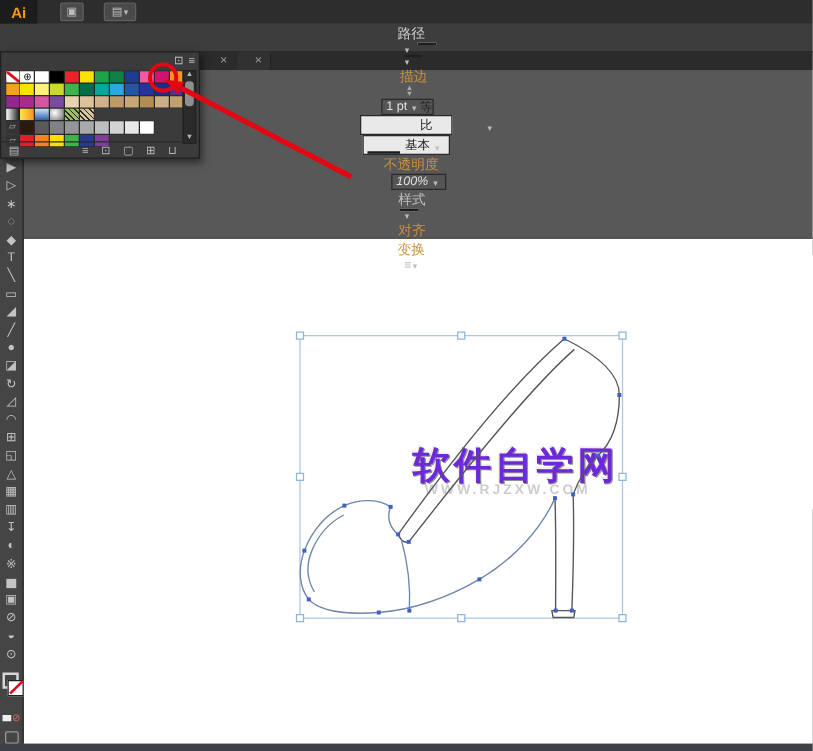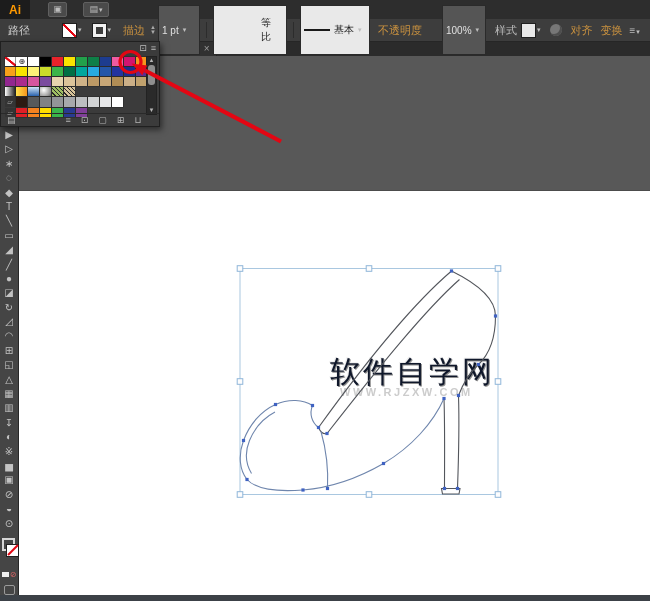--- a/index.html
+++ b/index.html
@@ -14,29 +14,29 @@
         display:flex;align-items:center;justify-content:center;}
   .menus{display:flex;margin-left:8px;}
   .menu-item{color:#c9c9c9;font-size:11px;padding:0 11px;line-height:19px;cursor:default;}
   .mb-icons{display:flex;margin-left:18px;gap:16px;align-items:center;}
   .mb-icon{width:17px;height:13px;background:#4a4a4a;border:1px solid #606060;color:#bdbdbd;
            font-size:9px;line-height:12px;text-align:center;border-radius:2px;}
   .dd{font-size:7px;color:#bdbdbd;margin-left:1px;}
 
   
   .controlbar{left:0;top:19px;width:650px;height:22px;background:#3d3d3d;border-bottom:1px solid #262626;
-              display:flex;align-items:center;z-index:10;font-size:11px;color:#cfcfcf;}
+              display:flex;align-items:center;z-index:10;font-size:11px;color:#cfcfcf;flex-direction:column;}
   .cb-label{white-space:nowrap;}
   .cb-orange{color:#c9913f;font-family:Liberation Serif, serif;}
   .cb-gray{color:#bdbdbd;}
   .swbox{width:13px;height:13px;position:relative;background:#fff;border:1px solid #1f1f1f;}
   .swbox.none{background:linear-gradient(to top right,transparent 43%,#e30613 45%,#e30613 55%,transparent 57%),#fff;}
   .swbox.stroke{background:#3d3d3d;box-shadow:inset 0 0 0 3px #f2f2f2;}
-  .combo{height:14px;background:#555;border:1px solid #2a2a2a;color:#e0e0e0;display:flex;align-items:center;
-         padding:17px 3px;font-size:10px;}
+  .combo{height:14px;background:#555;border:1px solid #2a2a2a;color:#e0e0e0;display:flex;align-items:flex-end;
+         padding:0 3px;font-size:10px;}
   .combo .dd{margin-left:4px;}
   .combo.light{background:#e9e9e9;color:#222;}
   .lineglyph{display:inline-block;width:26px;height:0;border-top:2px solid #1a1a1a;margin-right:4px;}
   .stepper{display:flex;flex-direction:column;justify-content:center;color:#aaa;font-size:6px;line-height:5px;}
   .vsep{width:1px;height:16px;background:#2c2c2c;margin:0 6px;}
   .circle-icon{width:12px;height:12px;border-radius:50%;background:#777;box-shadow:inset -2px -2px 0 #4e4e4e;}
   .panelicon{color:#bdbdbd;font-size:10px;}
 
   
   .toolbar{left:0;top:41px;width:18px;height:554px;background:#454545;border-right:1px solid #272727;z-index:5;}
@@ -52,22 +52,22 @@
 
   .tabbar{left:18px;top:41px;width:632px;height:15px;background:#2b2b2b;display:flex;align-items:center;z-index:4;}
   .stray-x{color:#9a9a9a;font-size:10px;margin-left:158px;}
   .doctab{display:flex;align-items:center;color:#ababab;font-size:10px;margin-left:8px;padding:0 6px;height:15px;
           background:#313131;border-right:1px solid #222;}
   .tab-x{margin-left:8px;color:#9a9a9a;}
 
   .canvas{left:18px;top:56px;width:632px;height:539px;background:#fff;z-index:1;}
   .paste{position:absolute;left:0;top:0;width:632px;height:134px;background:#585858;border-bottom:1px solid #4c4c4c;}
   .art-svg{position:absolute;left:0;top:0;width:632px;height:539px;}
-  .wm-title{position:absolute;left:312px;top:296px;font-size:30px;font-weight:normal;letter-spacing:3px;
-            color:#0f172a;text-shadow:1px 1px 0 #8f8f8f,-1px -1px 0 #efefef;}
+  .wm-title{position:absolute;left:312px;top:296px;font-size:30px;font-weight:bold;letter-spacing:3px;
+            color:#6d28d9;text-shadow:1px 1px 0 #8f8f8f,-1px -1px 0 #efefef;}
   .wm-url{position:absolute;left:322px;top:330px;font-size:11px;font-weight:bold;letter-spacing:2.5px;color:#cccccc;}
 
   
   .swpanel{left:0;top:41px;width:158px;height:84px;background:#3b3b3b;border:1px solid #202020;
            box-shadow:2px 3px 6px rgba(0,0,0,.5);z-index:40;}
   .sw-head{position:absolute;right:3px;top:1px;display:flex;gap:4px;color:#bdbdbd;font-size:9px;}
   .swgrid{position:absolute;left:0;top:0;width:146px;height:84px;}
   .sw{position:absolute;width:11px;height:9.2px;box-shadow:0 0 0 0.5px #262626;}
   .sw.reg{background:#fff;color:#111;font-size:8px;line-height:9px;text-align:center;}
   .sw.none{background:linear-gradient(to top right,transparent 40%,#e30613 44%,#e30613 56%,transparent 60%),#fff;}
@@ -115,21 +115,21 @@
     <span>等比</span>
       <span class="dd">▾</span>
   </div>
   <div class="vsep"></div>
   <div class="combo light" style="width:62px;">
     <span class="lineglyph"></span>
     <span>基本</span>
       <span class="dd">▾</span>
   </div>
   <span class="cb-label cb-orange" style="margin-left:8px;">不透明度</span>
-  <div class="combo" style="margin-left:20px;width:36px;">
+  <div class="combo" style="margin-left:20px;width:36px;font-style:italic;">
     <span>100%</span>
       <span class="dd">▾</span>
   </div>
   <span class="cb-label cb-gray" style="margin-left:9px;">样式</span>
   <span class="swbox" style="margin-left:4px;background:#e8e8e8;"></span>
   <span class="dd">▾</span>
   <span class="circle-icon" style="margin-left:9px;"></span>
   <span class="cb-label cb-orange" style="margin-left:9px;">对齐</span>
   <span class="cb-label cb-orange" style="margin-left:8px;">变换</span>
   <span class="panelicon" style="margin-left:7px;">≡<span class="dd">▾</span></span>

